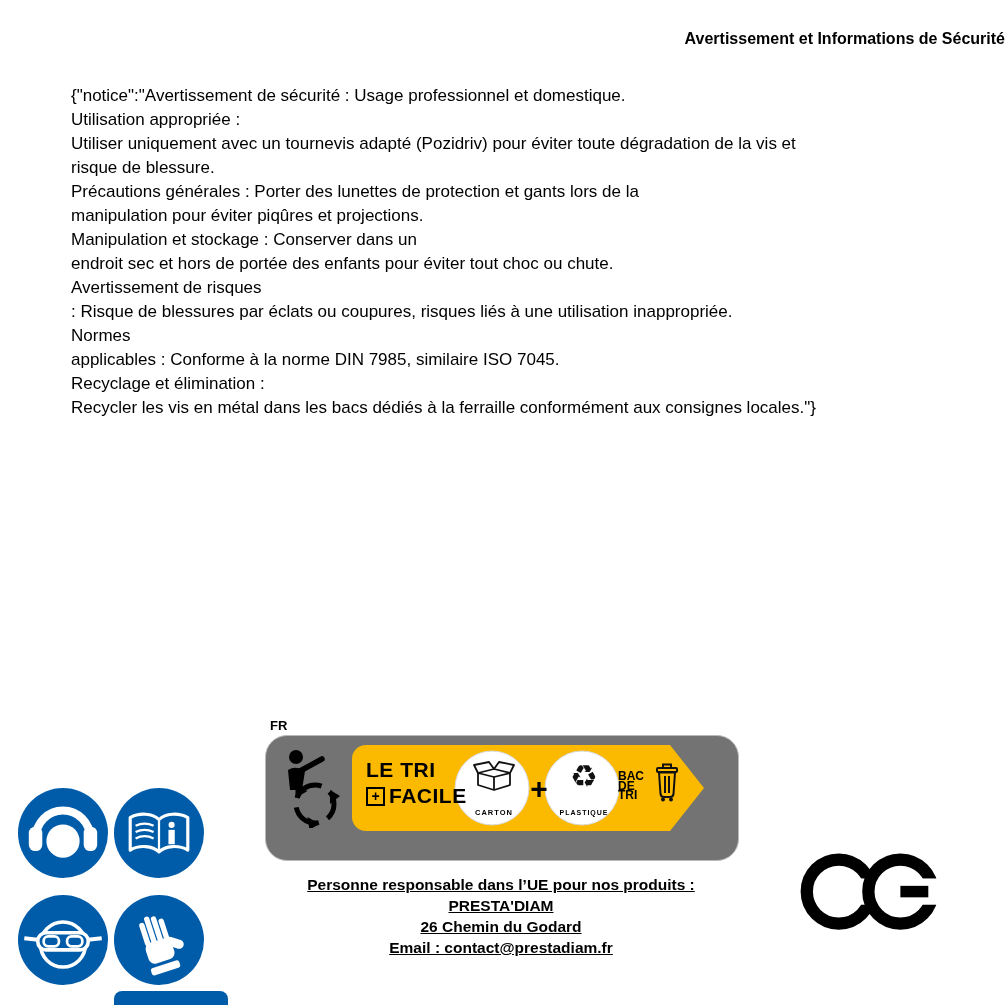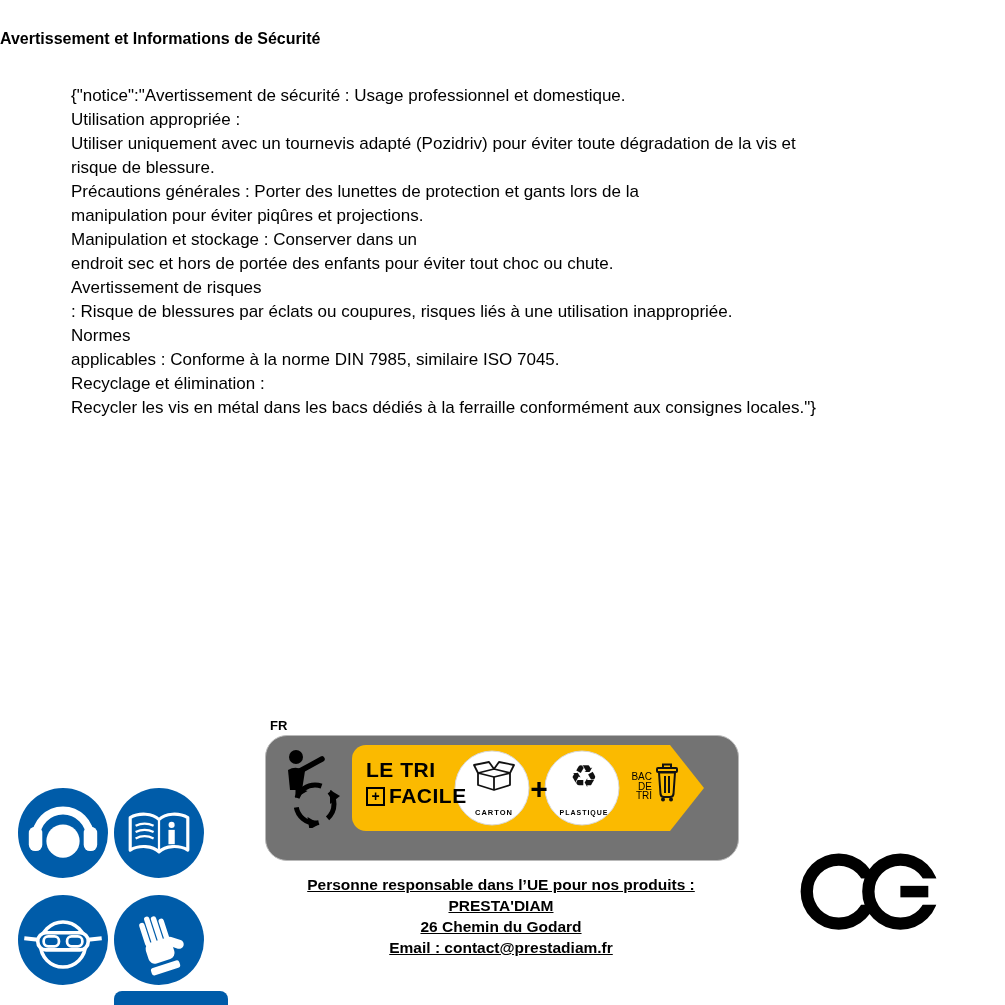--- a/index.html
+++ b/index.html
@@ -1,18 +1,18 @@
 <!DOCTYPE html>
 <html><head>
 <meta charset="utf-8">
 <style>
   html,body{margin:0;padding:0;background:#fff;}
   .page{position:relative;width:1005px;height:1005px;background:#fff;overflow:hidden;
         font-family:"Liberation Sans", sans-serif;color:#000;}
-  .title{position:absolute;top:30px;left:0;right:0;text-align:left;
+  .title{position:absolute;top:30px;left:0;right:0;text-align:right;
          font-size:16px;font-weight:bold;}
   .notice{position:absolute;left:71px;top:84px;width:880px;font-size:17px;line-height:24px;}
   .safety-icon{position:absolute;width:90px;height:90px;}
   .fr-label{position:absolute;left:270px;top:718px;font-size:13px;font-weight:bold;}
   .banner{position:absolute;left:265px;top:735px;width:472px;height:124px;background:#737373;
           border:1.5px solid #b9b9b9;border-radius:22px;}
   .triman{position:absolute;left:10px;top:10px;}
   .band-svg{position:absolute;left:86px;top:9px;}
   .le-tri{position:absolute;left:100px;top:22px;font-size:21px;font-weight:bold;letter-spacing:.5px;}
   .facile-row{position:absolute;left:100px;top:48px;display:flex;align-items:center;gap:4px;}
@@ -20,22 +20,22 @@
             justify-content:center;font-size:14px;font-weight:bold;line-height:1;}
   .facile{font-size:21px;font-weight:bold;letter-spacing:.5px;}
   .circle-content{position:absolute;width:74px;height:74px;display:flex;flex-direction:column;
                   align-items:center;justify-content:center;}
   .carton-group{left:191px;top:16px;}
   .plastique-group{left:281px;top:16px;}
   .material-label{font-size:7.5px;font-weight:bold;letter-spacing:1px;margin-top:17px;}
   .recycle-glyph{font-size:31px;line-height:30px;color:#111;}
   .plus-sep{position:absolute;left:258px;top:36px;width:30px;text-align:center;
             font-size:30px;font-weight:bold;}
-  .bac-text{position:absolute;left:352px;top:36px;width:34px;text-align:right;
-            font-size:10px;font-weight:normal;line-height:9.5px;}
+  .bac-text{position:absolute;left:352px;top:36px;width:34px;text-align:left;
+            font-size:12px;font-weight:bold;line-height:9.5px;}
   .bin{position:absolute;left:388px;top:27px;}
   .tagline{position:absolute;left:88px;top:99px;width:355px;text-align:center;
            font-style:italic;font-weight:bold;font-size:13.5px;color:#1a1a1a;}
   .address{position:absolute;left:251px;top:874px;width:500px;text-align:center;
            font-size:15.5px;font-weight:bold;line-height:21px;text-decoration:underline;}
   .ce{position:absolute;left:800px;top:853px;}
   .blue-strip{position:absolute;left:114px;top:991px;width:114px;height:14px;
               background:#005CA9;border-radius:8px 8px 0 0;}
 </style>
 </head>

